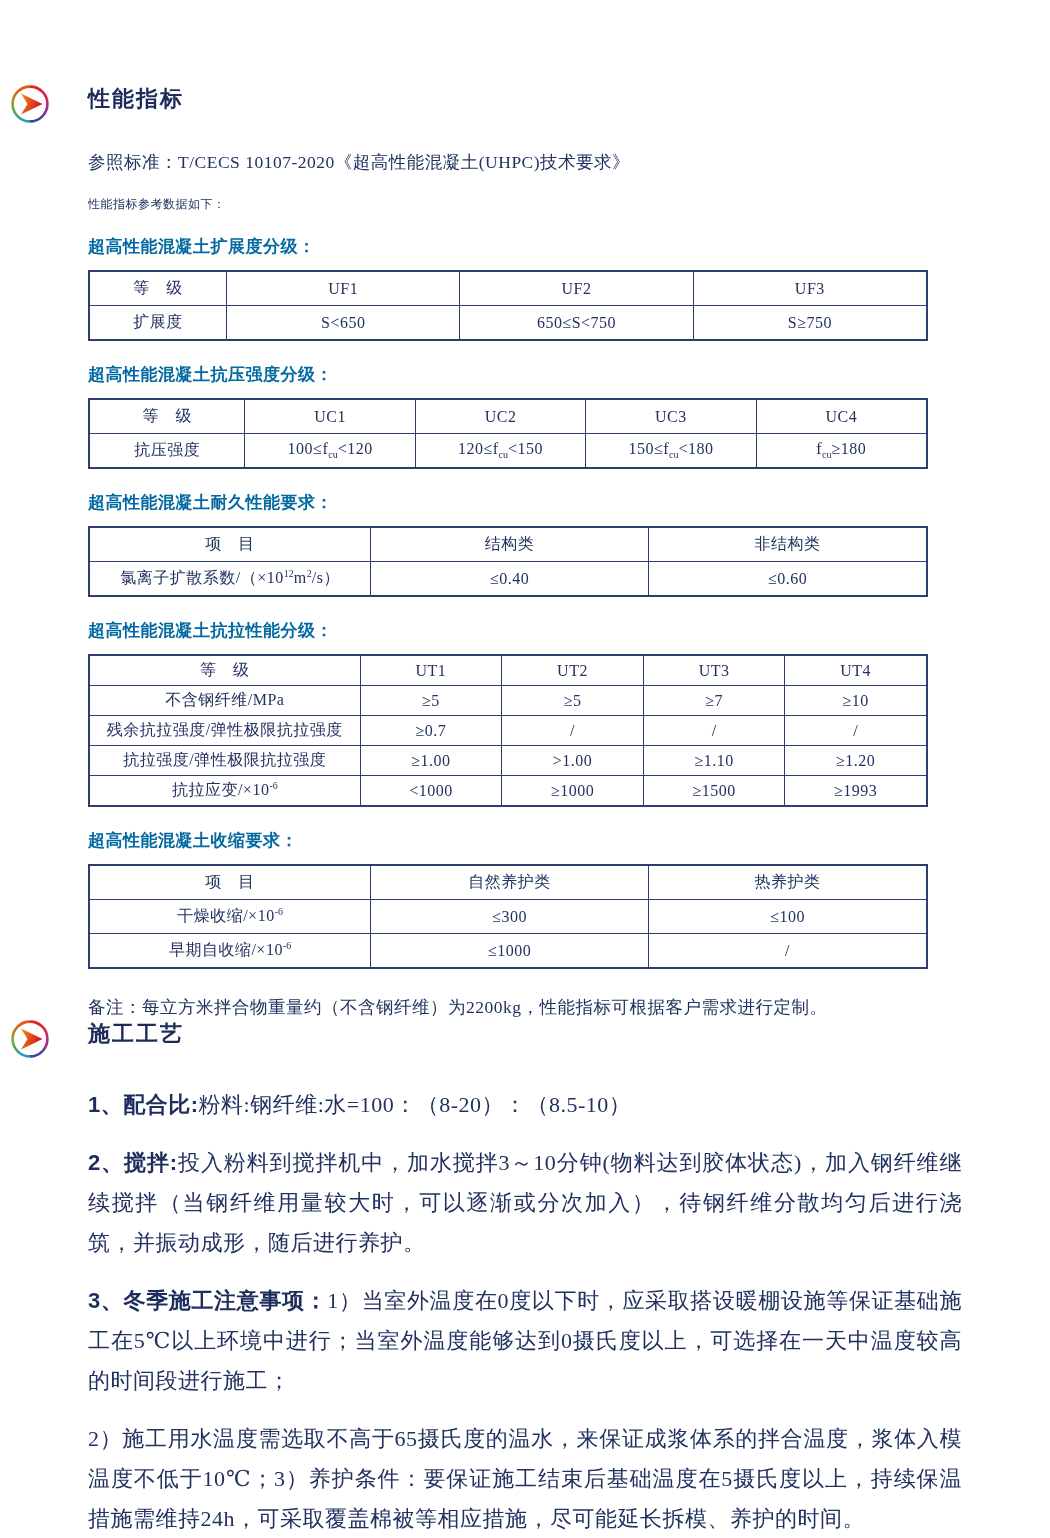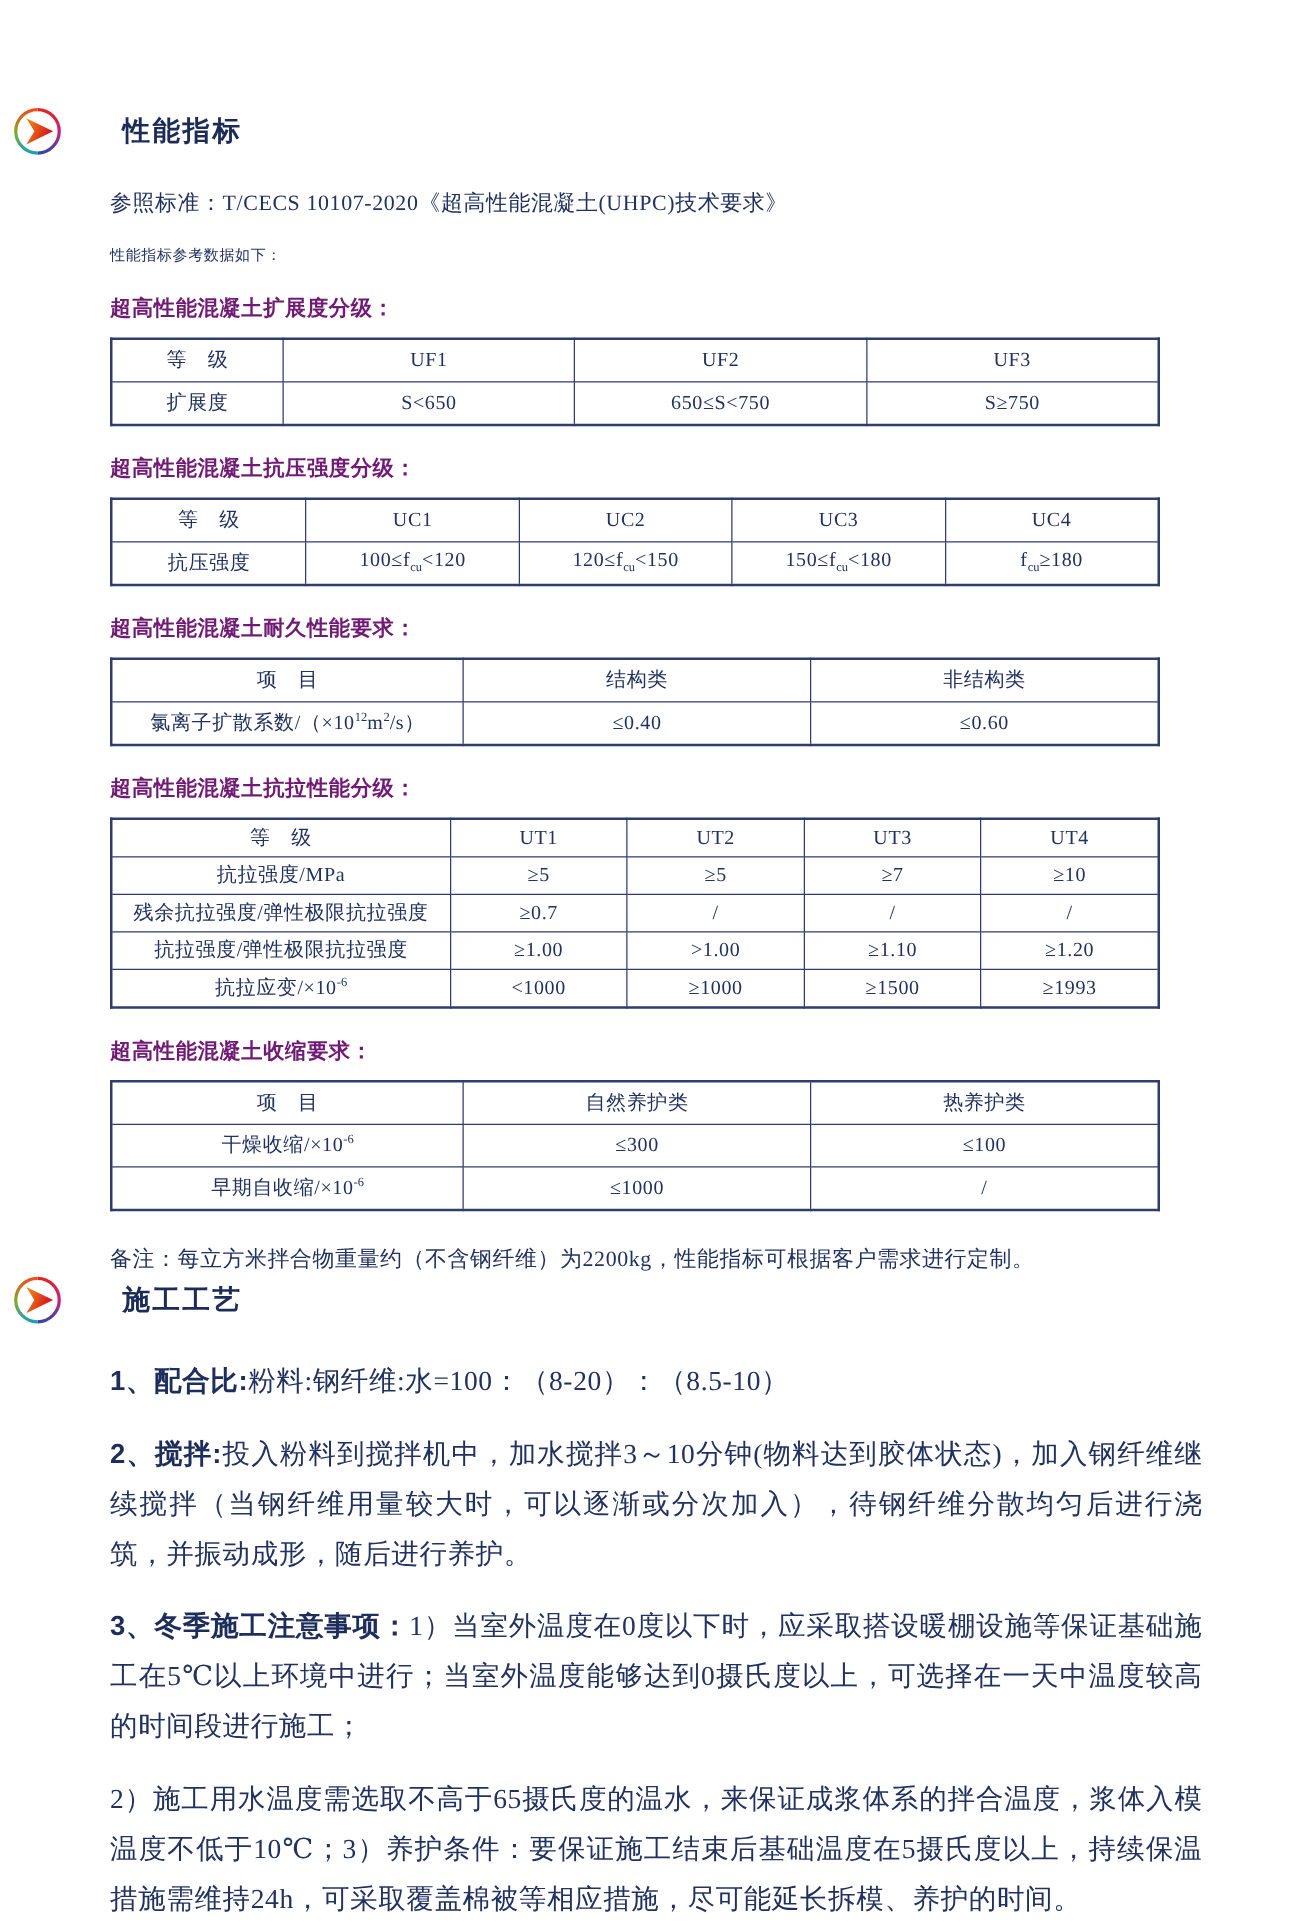--- a/index.html
+++ b/index.html
@@ -2,30 +2,30 @@
 <html><head>
 <meta charset="utf-8">
 <style>
   html,body{margin:0;padding:0;background:#ffffff;}
   body{width:1050px;height:1538px;overflow:hidden;
        font-family:"Liberation Serif","DejaVu Serif",serif;
        color:#223260;}
   .page{box-sizing:border-box;width:1050px;height:1538px;padding:84px 88px 0 88px;position:relative;}
 
   
-  .section-header{display:flex;align-items:center;margin-left:-78px;height:42px;gap:10px;}
+  .section-header{display:flex;margin-left:-78px;height:42px;}
   .bullet{width:40px;height:40px;flex:0 0 40px;display:inline-block;}
   .sec-title{margin:0 0 0 38px;font-family:"Liberation Sans","DejaVu Sans",sans-serif;
              font-weight:bold;font-size:22px;letter-spacing:2px;color:#1c2b58;}
 
   .lead{margin:24px 0 0;font-size:17.5px;letter-spacing:0.5px;}
   .intro{margin:22px 0 0;font-size:12px;letter-spacing:0.5px;}
 
   .tbl-caption{margin:22px 0 12px;font-family:"Liberation Sans","DejaVu Sans",sans-serif;
-               font-weight:bold;font-size:17px;letter-spacing:0.5px;color:#701a75;}
+               font-weight:bold;font-size:17px;letter-spacing:0.5px;color:#0369a1;}
 
   table.dtable{border-collapse:collapse;width:840px;table-layout:fixed;
                border:2px solid #2e3d6b;}
   table.dtable th,table.dtable td{border:1.5px solid #2e3d6b;text-align:center;
                vertical-align:middle;font-weight:normal;font-size:16px;
                color:#223260;padding:0 4px;letter-spacing:0.5px;}
   table.t-std th,table.t-std td{height:33px;}
   table.t-ut th,table.t-ut td{height:29px;}
   sup,sub{font-size:10px;letter-spacing:0;}
 
@@ -139,21 +139,21 @@
   <table class="dtable t-ut t4">
     <tbody>
         <tr>
       <th class="c0">等　级</th>
       <th class="c">UT1</th>
       <th class="c">UT2</th>
       <th class="c">UT3</th>
       <th class="c">UT4</th>
     </tr>
     <tr>
-      <td class="c0">抗拉强度/MPa</td>
+      <td class="c0">不含钢纤维/MPa</td>
       <td class="c">≥5</td>
       <td class="c">≥5</td>
       <td class="c">≥7</td>
       <td class="c">≥10</td>
     </tr>
     <tr>
       <td class="c0">残余抗拉强度/弹性极限抗拉强度</td>
       <td class="c">≥0.7</td>
       <td class="c">/</td>
       <td class="c">/</td>

